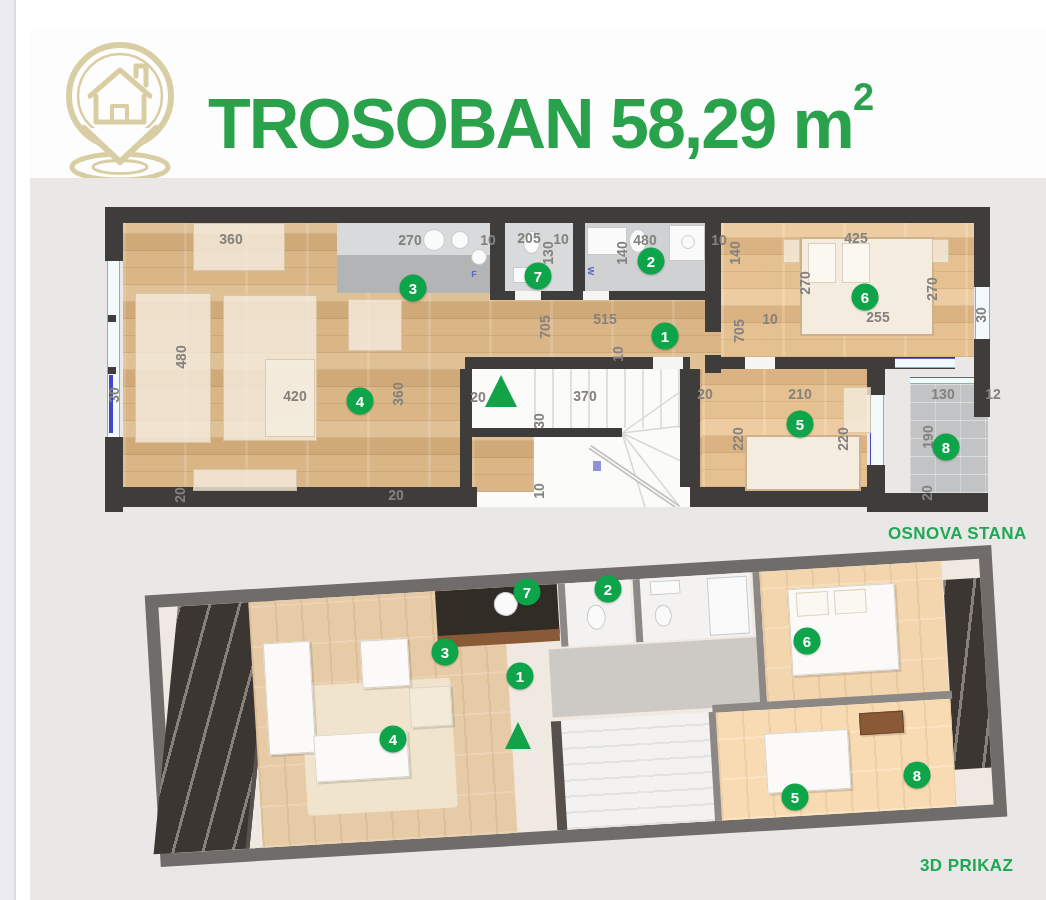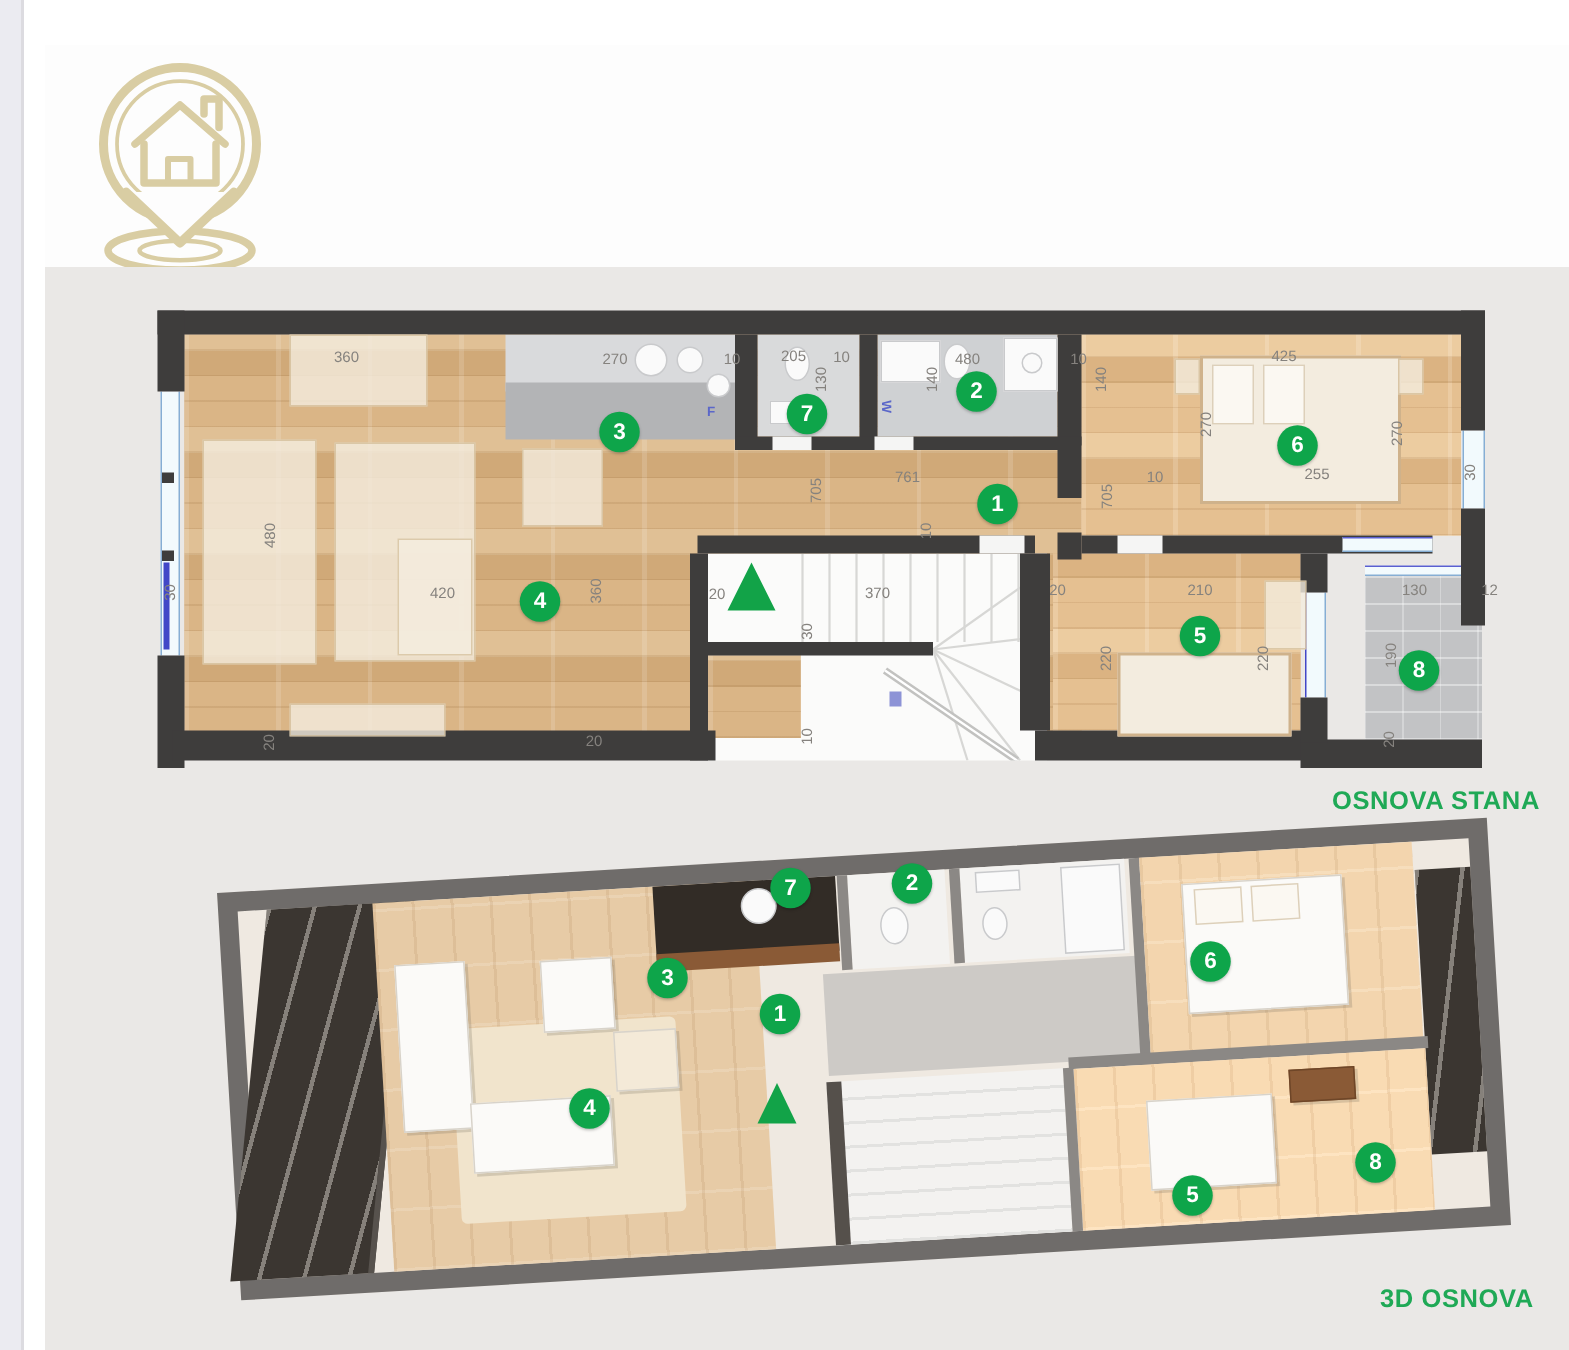--- a/index.html
+++ b/index.html
@@ -31,21 +31,21 @@
   .bed{position:absolute;background:#f3ecdf;border:2px solid #cfb28b;}
   .pillow{position:absolute;background:#fbf8f2;border:1px solid #ddd0ba;}
   .white-fix{position:absolute;background:#fafafa;border:1px solid #c9cacc;}
   .round{border-radius:50%;}
   .terr{position:absolute;background:#c2c3c5;background-image:
       repeating-linear-gradient(0deg, rgba(255,255,255,.4) 0 1px, transparent 1px 18px),
       repeating-linear-gradient(90deg, rgba(255,255,255,.3) 0 1px, transparent 1px 25px);}
   .winv{position:absolute;background:#f2fafd;border-left:1.5px solid #86aed4;border-right:1.5px solid #86aed4;}
   .winh{position:absolute;background:#f2fafd;border-top:1.5px solid #5a5fd0;border-bottom:1.5px solid #86aed4;}
   .winblue{position:absolute;background:#4247c7;}
-  .dim{position:absolute;font-size:10px;color:#85827e;transform:translate(-50%,-50%);white-space:nowrap;z-index:30;}
+  .dim{position:absolute;font-size:14px;color:#85827e;transform:translate(-50%,-50%);white-space:nowrap;z-index:30;font-weight:bold;}
   .dim.v{writing-mode:vertical-rl;transform:translate(-50%,-50%) rotate(180deg);}
   .fixture{position:absolute;font-size:9px;font-weight:700;color:#5b67c9;transform:translate(-50%,-50%);z-index:30;}
   .fixture.v{writing-mode:vertical-rl;}
   .circle{position:absolute;width:27px;height:27px;border-radius:50%;background:#0ea54a;color:#fff;
           font-weight:700;font-size:15px;display:flex;align-items:center;justify-content:center;
           transform:translate(-50%,-50%);z-index:40;box-shadow:0 1px 2px rgba(0,0,0,.25);}
   .tri-up{position:absolute;width:0;height:0;border-left:16px solid transparent;border-right:16px solid transparent;
           border-bottom:32px solid #12a348;z-index:35;}
   .tri-up.small{border-left-width:13px;border-right-width:13px;border-bottom-width:27px;}
   
@@ -74,20 +74,21 @@
       <ellipse cx="82" cy="131" rx="27" ry="6.5" stroke-width="3"></ellipse>
       <circle cx="82" cy="60" r="51" stroke-width="6" fill="#fdfdfd"></circle>
       <circle cx="82" cy="60" r="42" stroke-width="2.5"></circle>
       <path d="M46,92 L82,126 L118,92" stroke-width="6" fill="#fdfdfd"></path>
       <path d="M52,60 L82,34 L112,60" stroke-width="5"></path>
       <path d="M98,40 L98,30 L108,30 L108,49" stroke-width="5"></path>
       <path d="M58,60 L58,86 L106,86 L106,60" stroke-width="5"></path>
       <rect x="74" y="70" width="15" height="16" stroke-width="4"></rect>
     </g>
   </svg>
+  <div class="abs" id="page-title"><span>TROSOBAN 58,29 m</span><sup>2</sup></div>
 </div>
 
 <div class="abs" id="panel"></div>
 
 <div id="plan2d">
 
   <div class="wood" style="left:18px;top:16px;width:598px;height:266px;"></div>
   <div class="abs" style="left:232px;top:16px;width:153px;height:38px;background:#d9dadc;position:absolute;"></div>
   <div class="abs" style="left:232px;top:48px;width:153px;height:38px;background:#b3b4b6;position:absolute;"></div>
   <div class="gray-floor" style="left:400px;top:16px;width:68px;height:68px;background:#d9dadb;"></div>
@@ -197,21 +198,21 @@
       <div class="dim" style="left: 456px; top: 32px;">10</div>
       <div class="dim v" style="left: 517px; top: 46px;">140</div>
       <div class="dim" style="left: 540px; top: 33px;">480</div>
       <div class="dim" style="left: 614px; top: 33px;">10</div>
       <div class="dim v" style="left: 630px; top: 46px;">140</div>
       <div class="dim" style="left: 751px; top: 31px;">425</div>
       <div class="dim v" style="left: 700px; top: 76px;">270</div>
       <div class="dim v" style="left: 827px; top: 82px;">270</div>
       <div class="dim" style="left: 773px; top: 110px;">255</div>
       <div class="dim v" style="left: 876px; top: 108px;">30</div>
-      <div class="dim" style="left: 500px; top: 112px;">761</div>
+      <div class="dim" style="left: 500px; top: 112px;">515</div>
       <div class="dim v" style="left: 440px; top: 120px;">705</div>
       <div class="dim v" style="left: 634px; top: 124px;">705</div>
       <div class="dim" style="left: 665px; top: 112px;">10</div>
       <div class="dim v" style="left: 513px; top: 147px;">10</div>
       <div class="dim v" style="left: 76px; top: 150px;">480</div>
       <div class="dim v" style="left: 9px; top: 188px;">30</div>
       <div class="dim" style="left: 190px; top: 189px;">420</div>
       <div class="dim v" style="left: 293px; top: 187px;">360</div>
       <div class="dim" style="left: 373px; top: 190px;">20</div>
       <div class="dim" style="left: 480px; top: 189px;">370</div>
@@ -263,21 +264,21 @@
   <div class="v3dark" style="left:798px;top:32px;width:37px;height:190px;"></div>
   <div class="v3wall" style="left:560px;top:143px;width:240px;height:8px;"></div>
   <div class="v3wood" style="left:563px;top:151px;width:235px;height:108px;filter:brightness(1.08);"></div>
   <div class="v3sofa" style="left:610px;top:175px;width:82px;height:58px;"></div>
   <div class="v3sofa" style="left:706px;top:160px;width:42px;height:20px;background:#8a5a36;border-color:#6e4628;"></div>
   <div class="v3white" style="left:398px;top:150px;width:158px;height:109px;background-image:repeating-linear-gradient(0deg,#e2e2e0 0 2px,transparent 2px 16px);"></div>
   <div class="v3wall" style="left:556px;top:150px;width:7px;height:109px;"></div>
   <div class="abs" style="left:398px;top:150px;width:10px;height:109px;background:#55504b;position:absolute;"></div>
 </div>
 
-<div class="caption" style="left:920px;top:856px;">3D OSNOVA</div>
+<div class="caption" style="left:920px;top:856px;">3D PRIKAZ</div>
 
 <div id="page-overlays">
   <div class="tri-up small" style="left:505px;top:722px;"></div>
 <div class="circle" style="left: 520px; top: 676px;">1</div>
     <div class="circle" style="left: 608px; top: 589px;">2</div>
     <div class="circle" style="left: 445px; top: 652px;">3</div>
     <div class="circle" style="left: 393px; top: 739px;">4</div>
     <div class="circle" style="left: 795px; top: 797px;">5</div>
     <div class="circle" style="left: 807px; top: 641px;">6</div>
     <div class="circle" style="left: 527px; top: 592px;">7</div>

